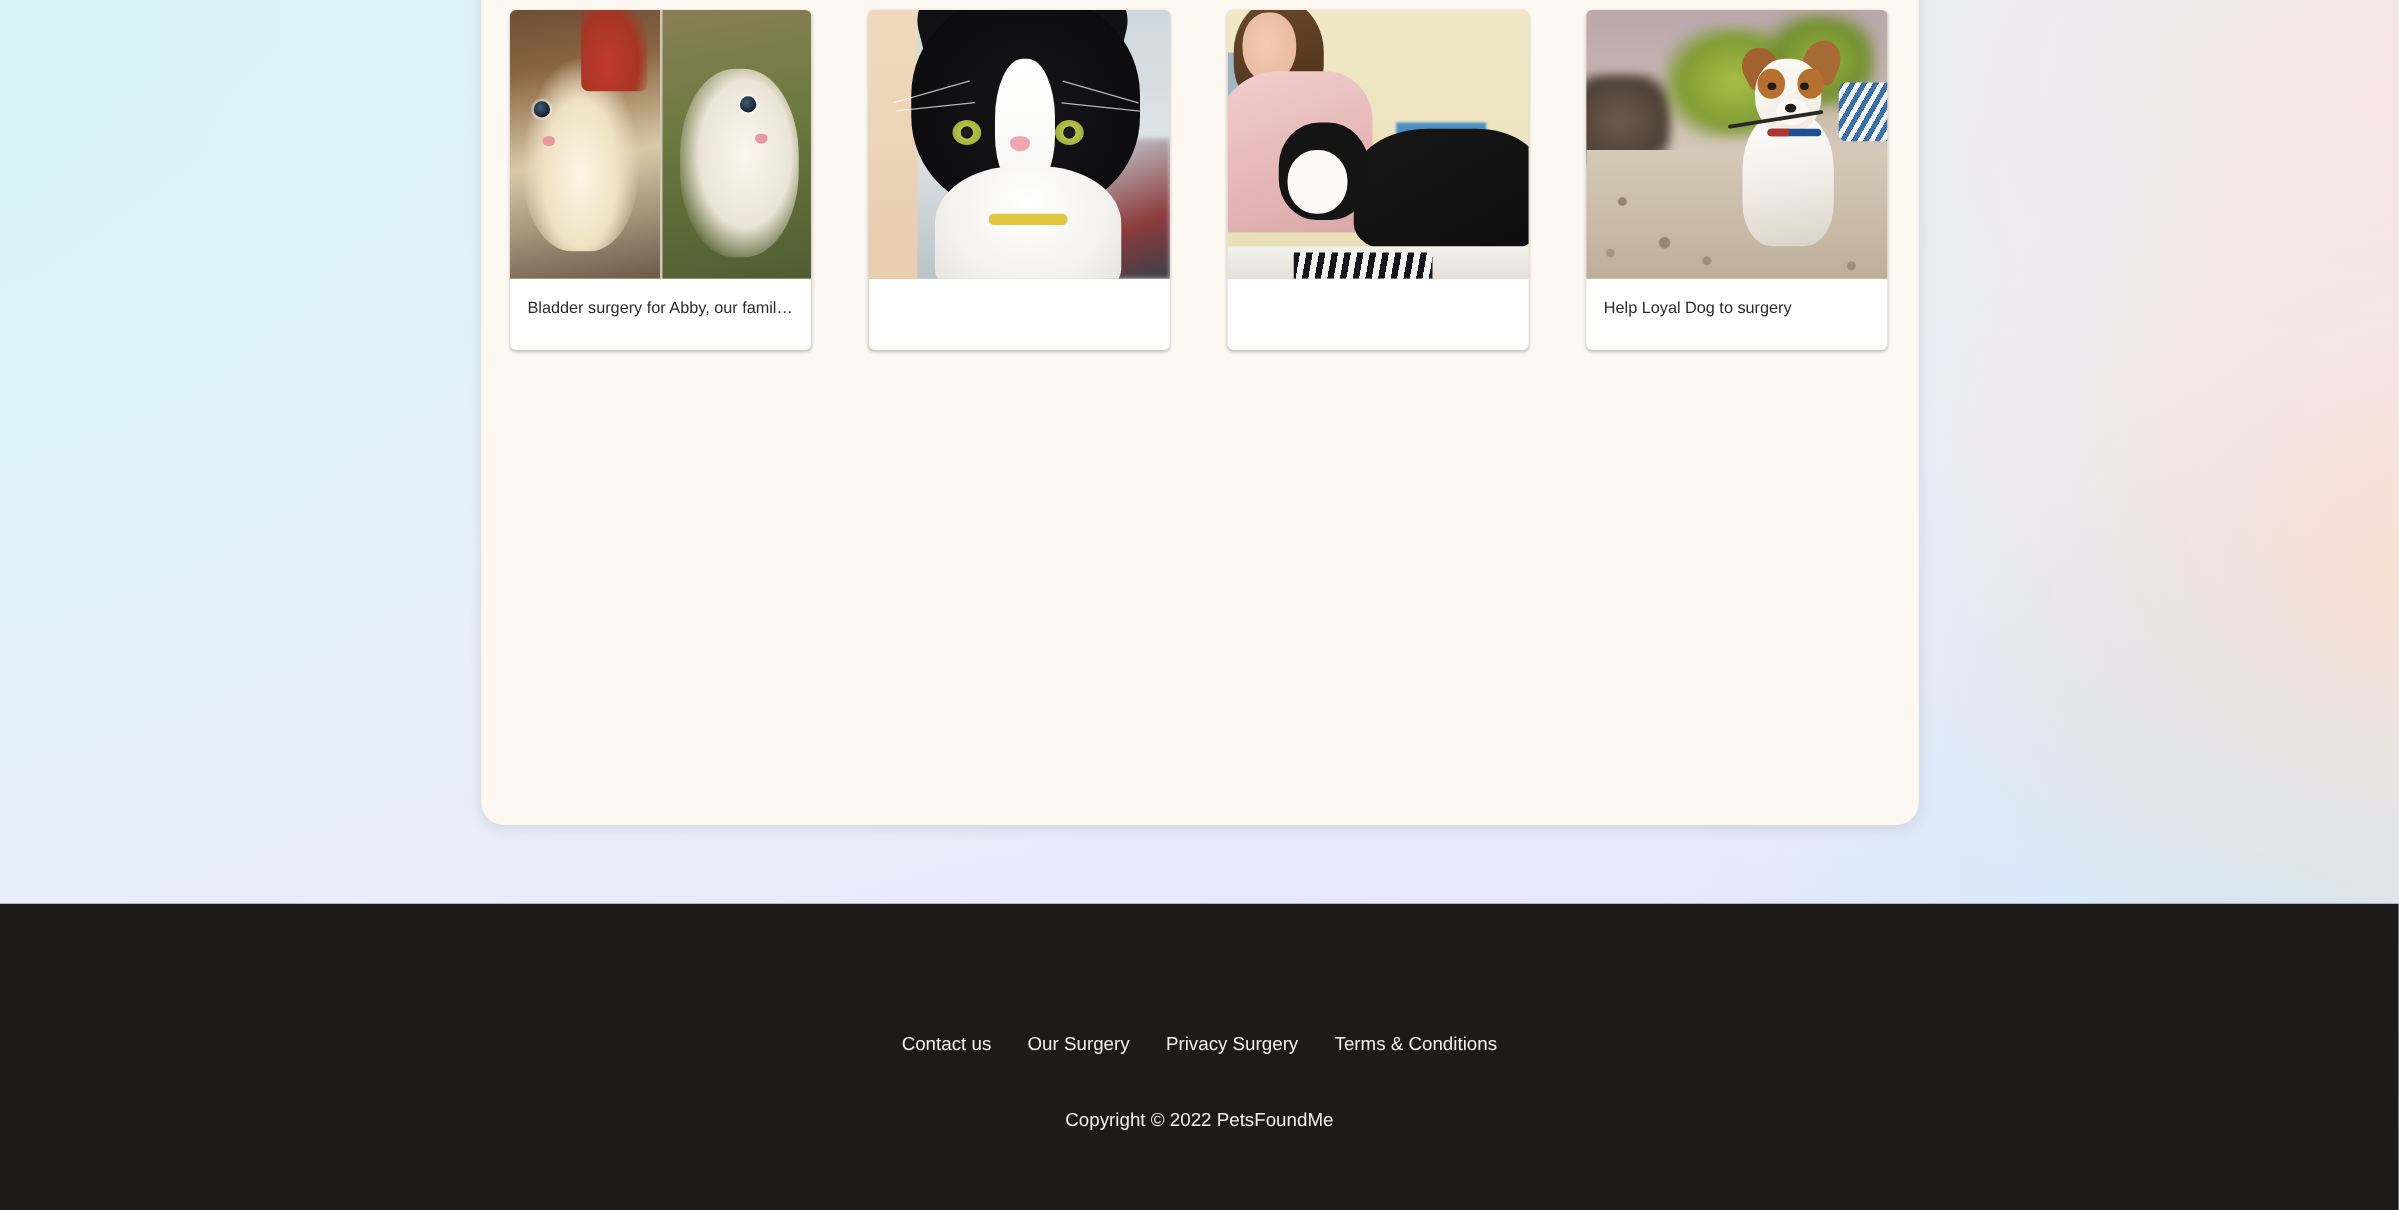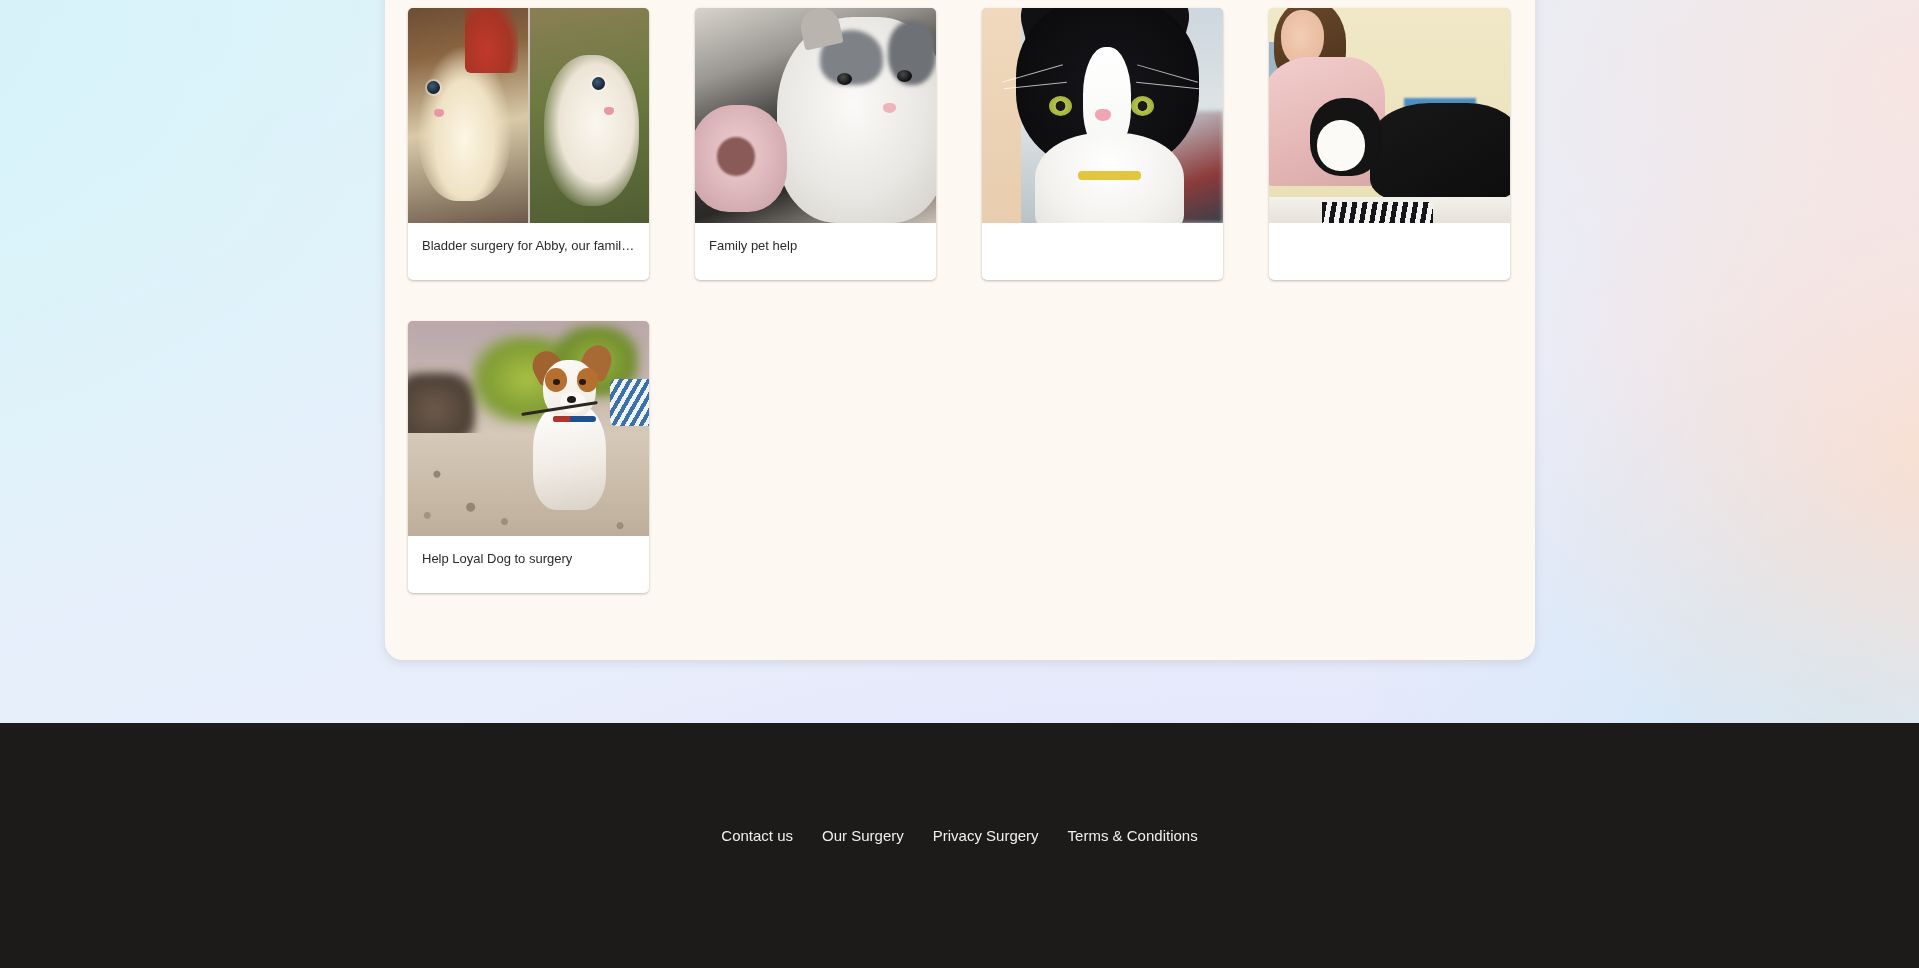--- a/index.html
+++ b/index.html
@@ -259,38 +259,20 @@
               <div class="kc-eye" style="left:52%; top:32%;"></div>
               <div class="kc-nose" style="left:62%; top:46%;"></div>
             </div>
           </div>
         </div>
         <div class="card-body">
           <div class="card-title">Bladder surgery for Abby, our family…</div>
         </div>
       </div>
 
-      <div class="card row-top">
-        <div class="card-media">
-          <div class="ph kitten-hand">
-            <div class="kh-body"></div>
-            <div class="kh-patch-a"></div>
-            <div class="kh-patch-b"></div>
-            <div class="kh-ear"></div>
-            <div class="kh-eye" style="left:59%; top:30%;"></div>
-            <div class="kh-eye" style="left:84%; top:29%;"></div>
-            <div class="kh-nose"></div>
-            <div class="kh-paw"></div>
-            <div class="kh-pad"></div>
-          </div>
-        </div>
-        <div class="card-body">
-          <div class="card-title">Family pet help</div>
-        </div>
-      </div>
 
       <div class="card row-top">
         <div class="card-media">
           <div class="ph tuxedo">
             <div class="tx-bg-l"></div>
             <div class="tx-bg-r"></div>
             <div class="tx-ear-l"></div>
             <div class="tx-ear-r"></div>
             <div class="tx-head"></div>
             <div class="tx-blaze"></div>
@@ -359,14 +341,15 @@
 
   <div class="footer"></div>
 
   <div class="footer-links">
     <a class="footer-link">Contact us</a>
     <a class="footer-link">Our Surgery</a>
     <a class="footer-link">Privacy Surgery</a>
     <a class="footer-link">Terms &amp; Conditions</a>
   </div>
 
+  <div class="footer-copy">Copyright © 2022 PetsFoundMe</div>
 
 </div>
 
 </body></html>

